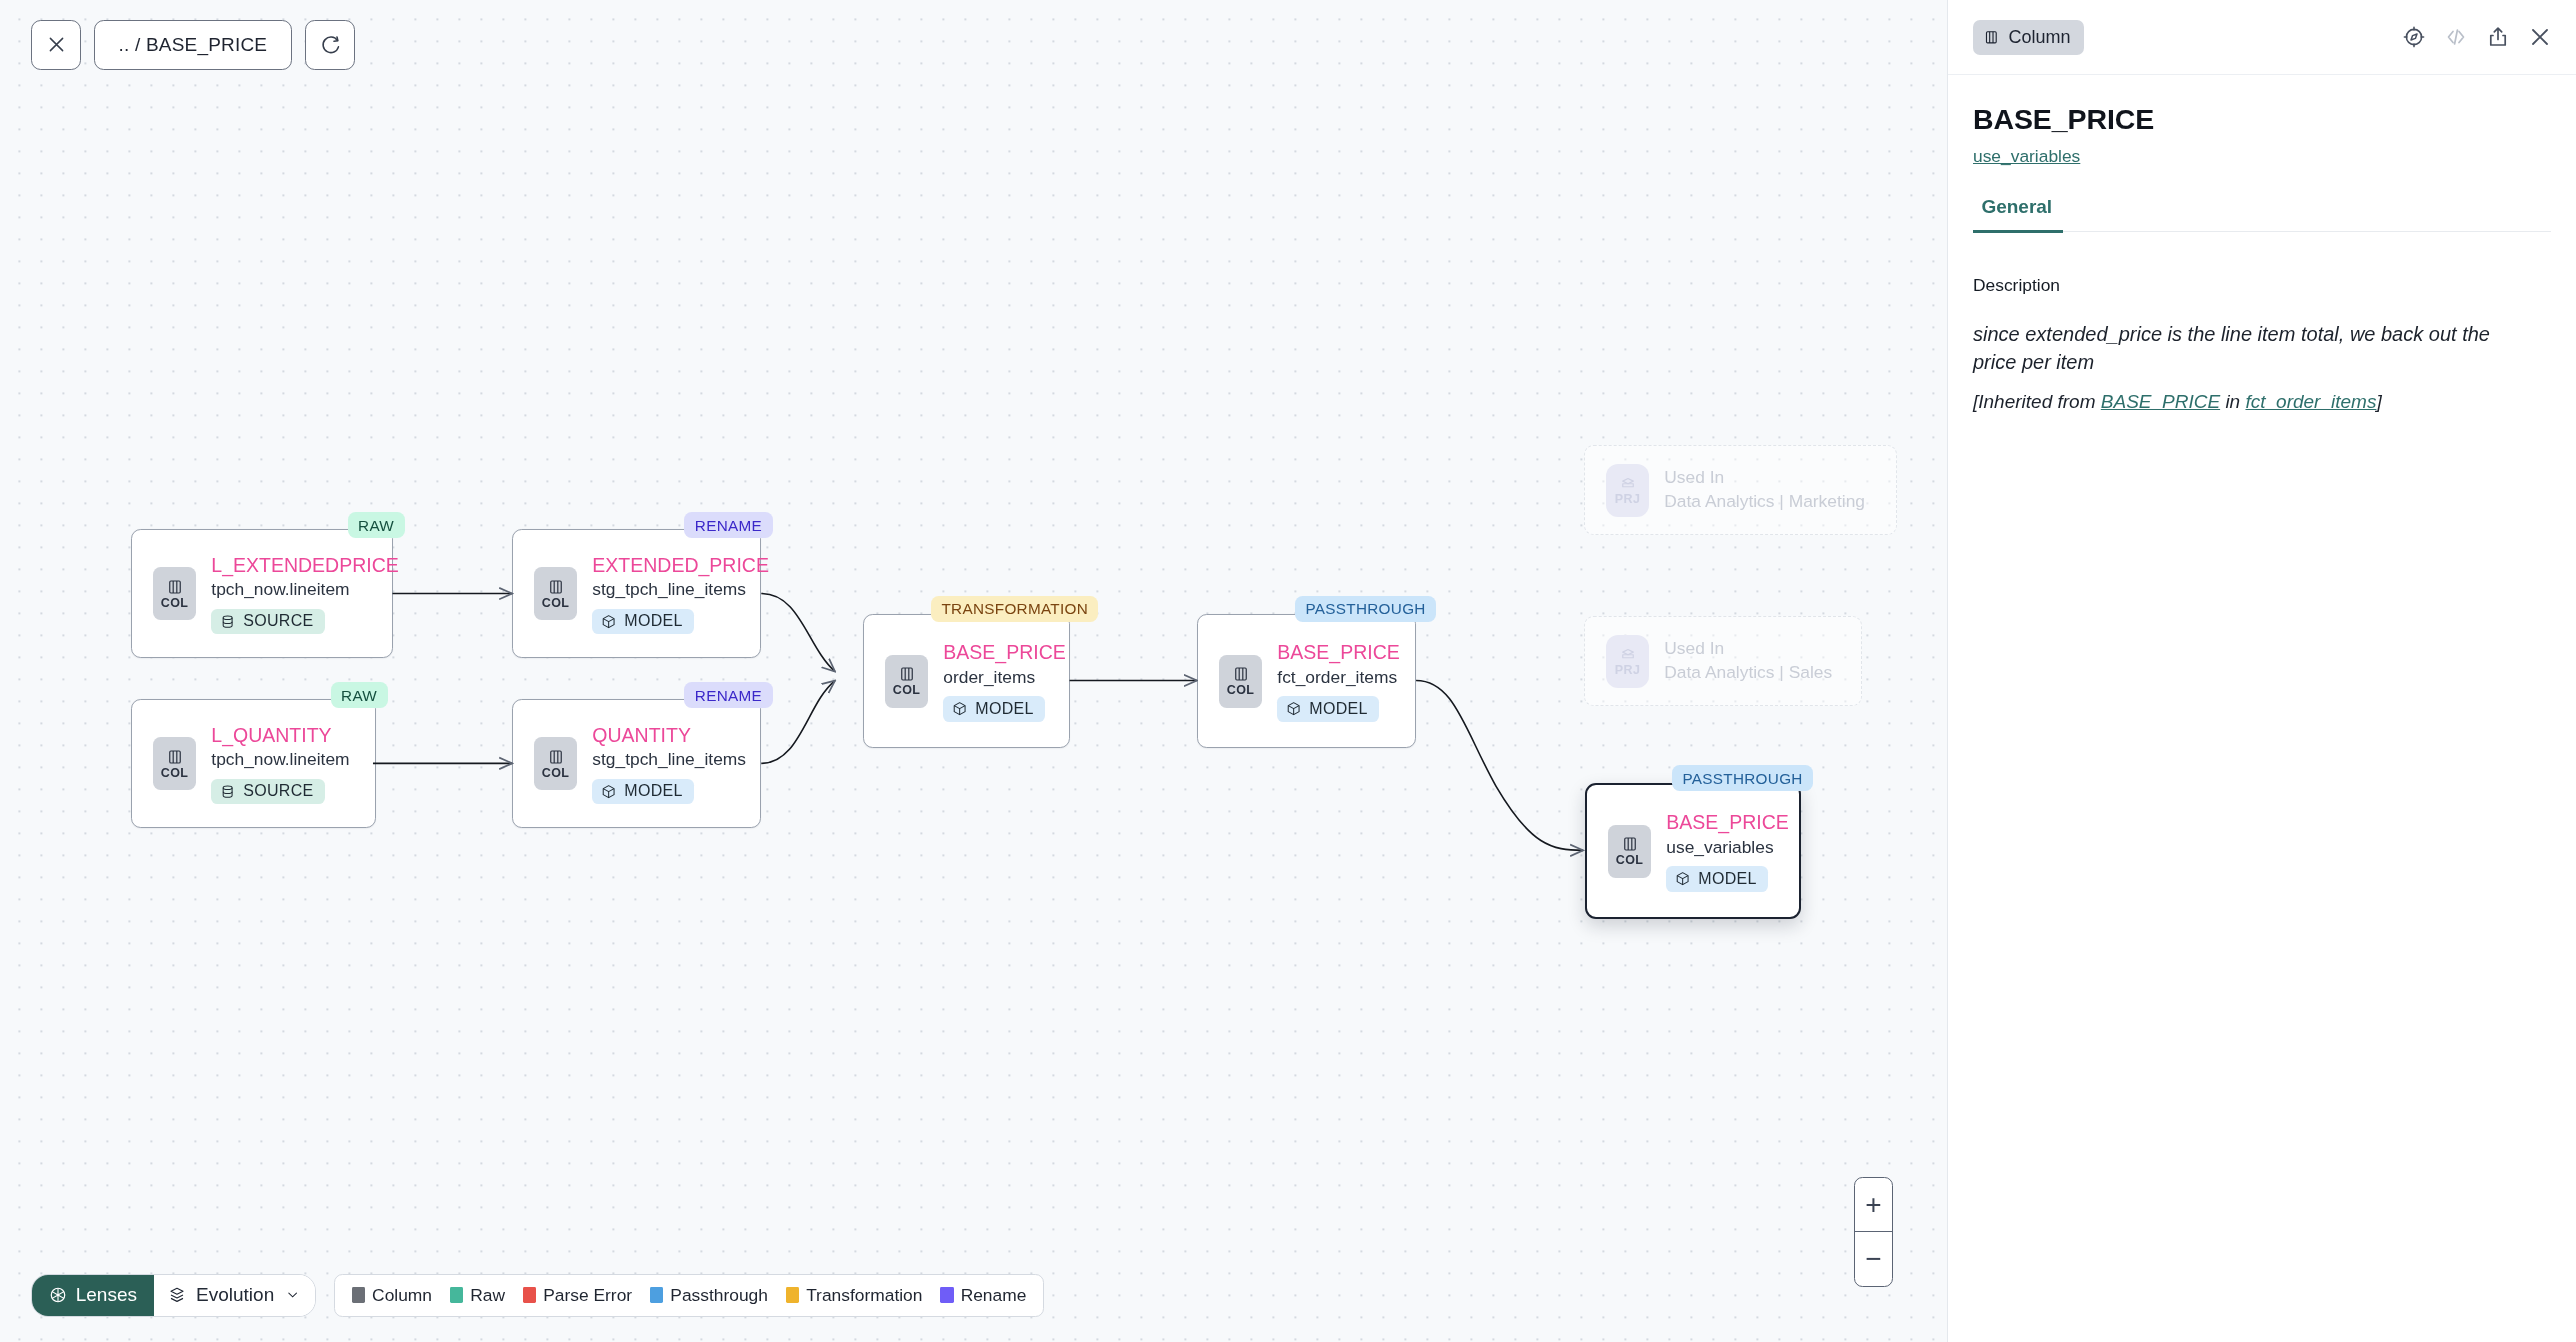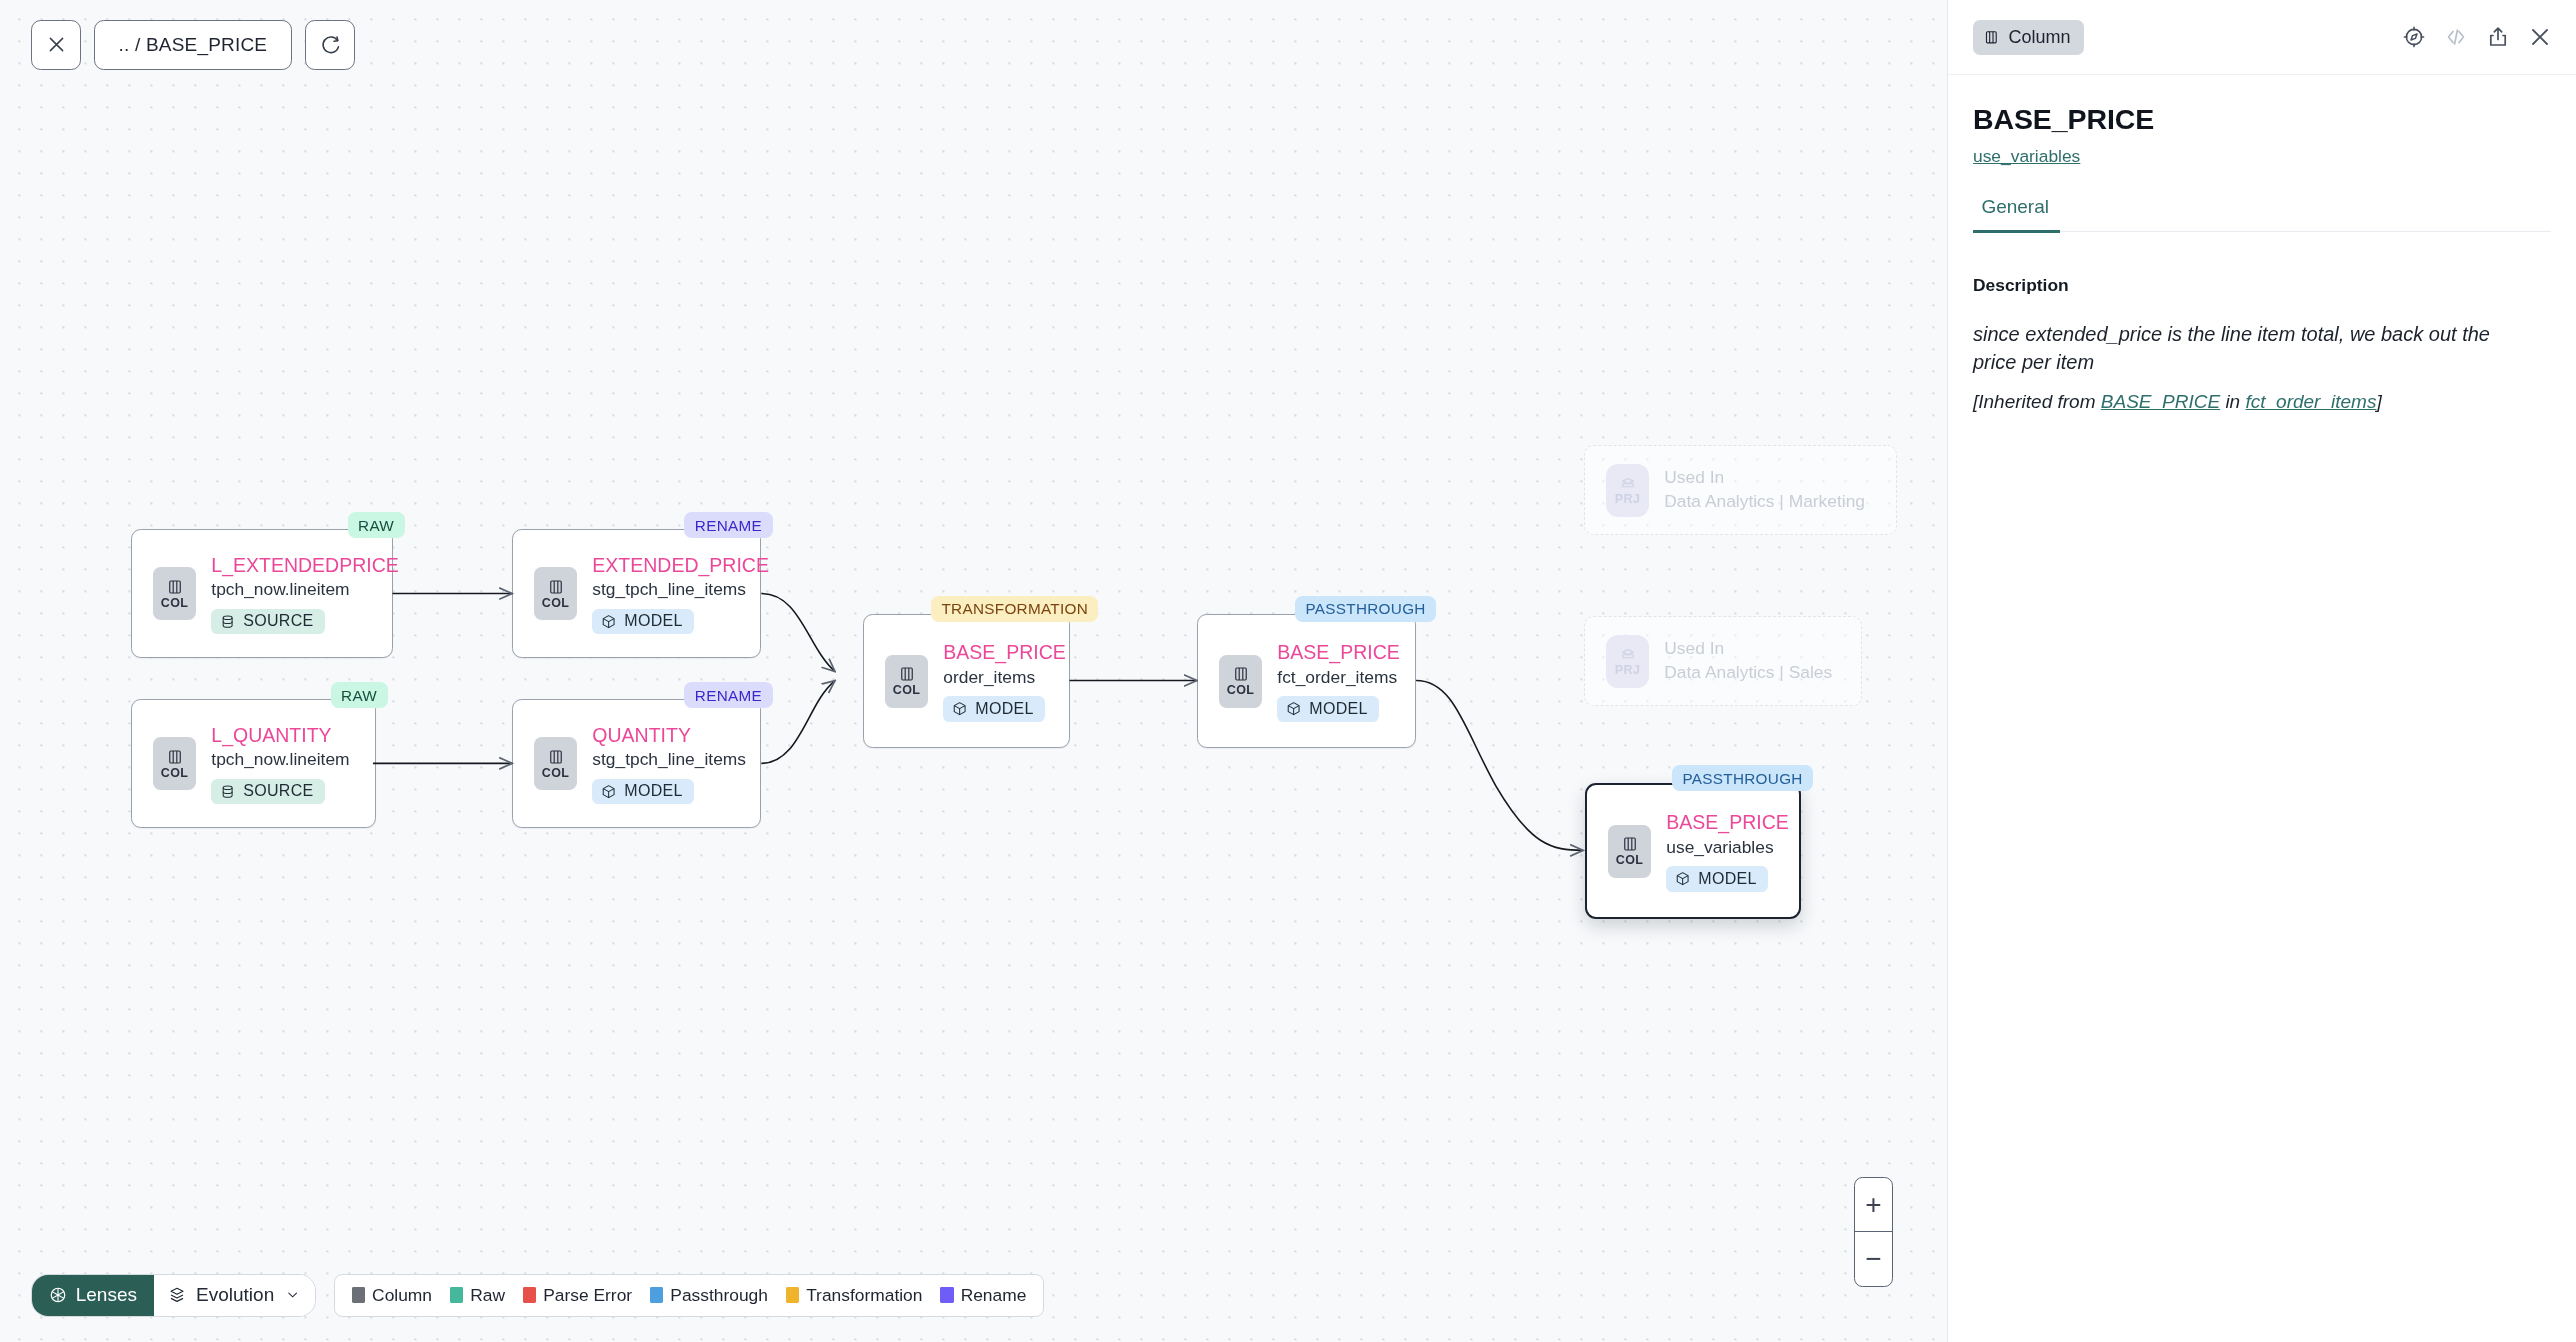--- a/index.html
+++ b/index.html
@@ -128,24 +128,24 @@
   .head-icons { display: flex; align-items: center; gap: 18px; }
   .head-icons span { display: flex; cursor: pointer; }
   .panel-body { padding: 28px 25px 0 25px; }
   .panel-title { font-size: 28.5px; font-weight: 700; color: #10141c; letter-spacing: -0.1px; }
   .panel-link {
     display: inline-block; margin-top: 9.7px; font-size: 17.4px; color: #2e6f6b;
     text-decoration: underline; cursor: pointer;
   }
   .tabs { margin-top: 29px; border-bottom: 1.4px solid #e8ebef; display: flex; }
   .tab {
-    font-size: 19px; font-weight: 400; color: #2e6f6b; padding: 0 11px 12.5px 8.4px;
+    font-size: 19px; font-weight: 700; color: #2e6f6b; padding: 0 11px 12.5px 8.4px;
     border-bottom: 3.5px solid #2e6f6b; margin-bottom: -2.4px; cursor: pointer;
   }
-  .sec-label { margin-top: 43px; font-size: 17.4px; font-weight: 700; color: #151b24; }
+  .sec-label { margin-top: 43px; font-size: 17.4px; font-weight: 400; color: #151b24; }
   .desc {
     margin-top: 24px; font-size: 20px; font-style: italic; color: #1c222c;
     line-height: 1.42; max-width: 564px;
   }
   .desc.second { margin-top: 12px; font-size: 19px; }
   .desc a { color: #2e6f6b; text-decoration: underline; font-style: italic; }
 </style>
 </head>
 <body>
 

